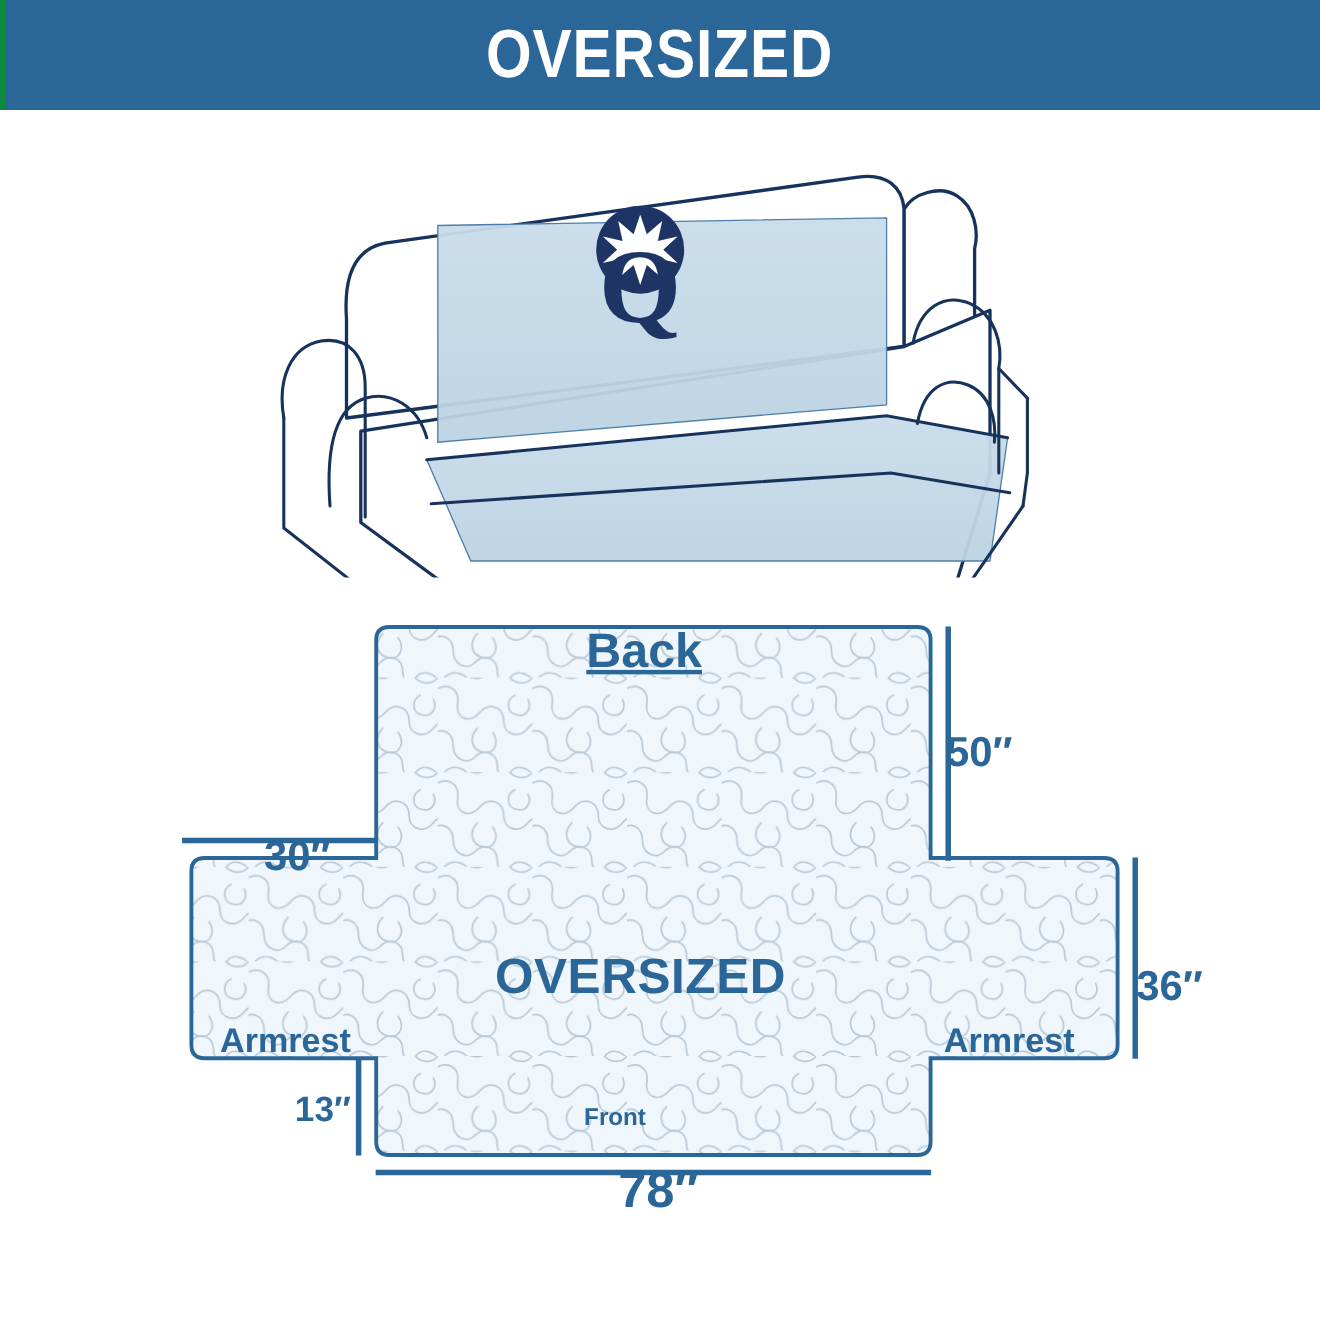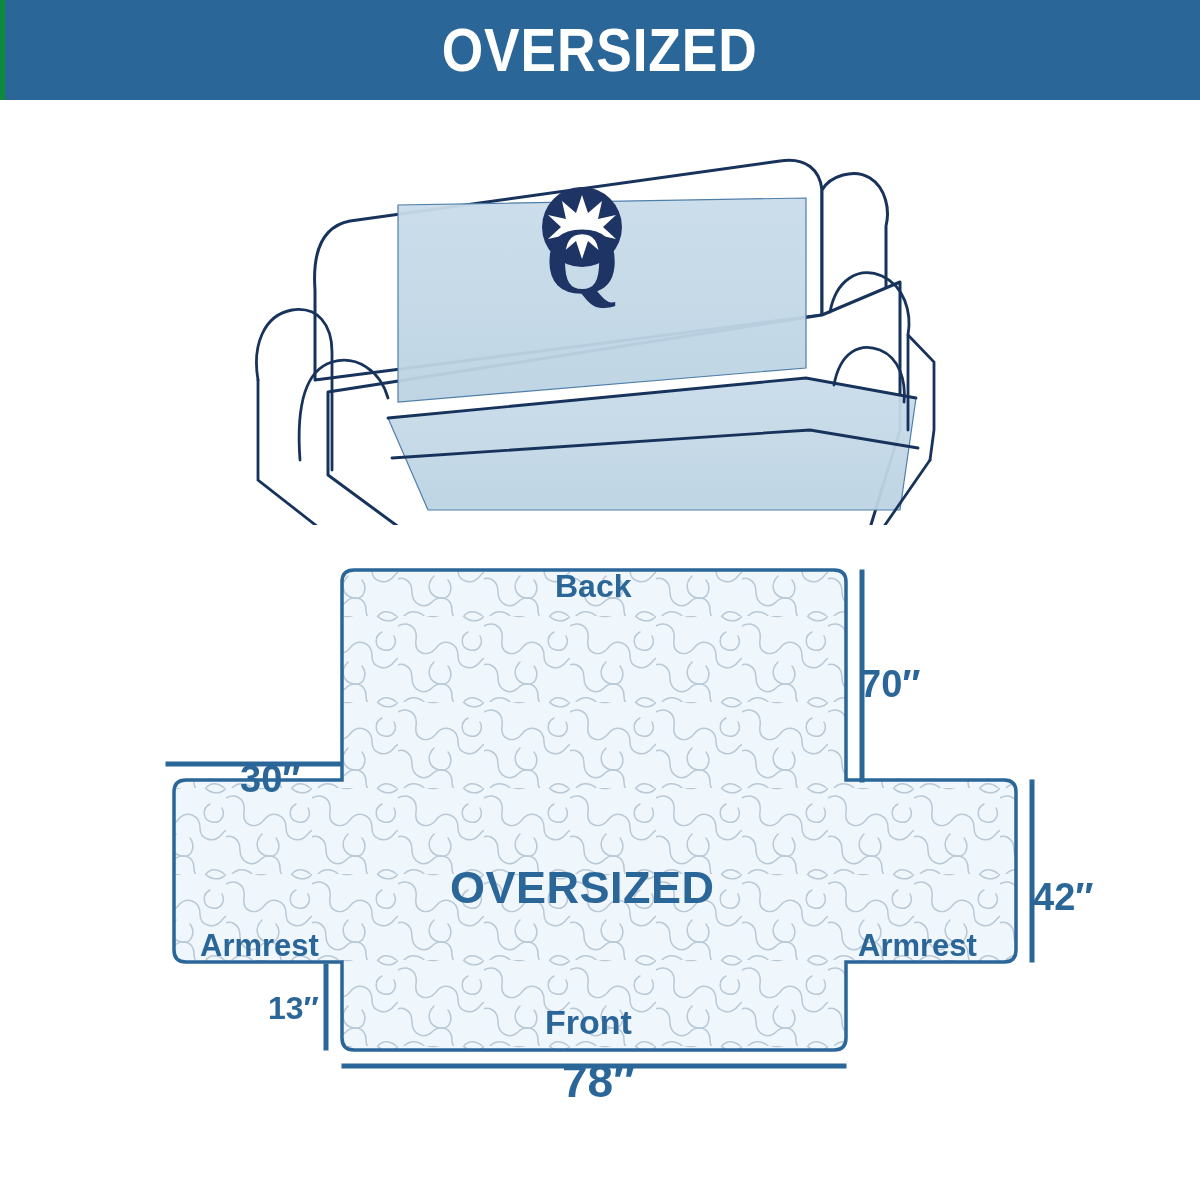--- a/index.html
+++ b/index.html
@@ -76,23 +76,23 @@
   }
   .panel-label {
     position: absolute;
     color: #2a6698;
     font-weight: bold;
     font-family: "Liberation Sans", sans-serif;
     white-space: nowrap;
     line-height: 1;
   }
 
-  #label-back      { font-size: 32px; left: 555px; top: 570px; }
+  #label-back      { font-size: 44px; left: 533px; top: 570px; text-decoration: underline; }
   #label-oversized { font-size: 45px; left: 450px; top: 865px; letter-spacing: 0.5px; }
-  #label-front     { font-size: 34px; left: 545px; top: 1005px; text-align: right; }
+  #label-front     { font-size: 22px; left: 531px; top: 1005px; text-align: right; }
   #label-armrest-left  { font-size: 31px; left: 200px; top: 930px; }
   #label-armrest-right { font-size: 31px; left: 858px; top: 930px; }
 
   #dim-40 { font-size: 38px; left: 860px; top: 665px; }
   #dim-24 { font-size: 38px; left: 240px; top: 760px; }
   #dim-23 { font-size: 38px; left: 1033px; top: 878px; }
   #dim-13 { font-size: 32px; left: 268px; top: 992px; }
   #dim-78 { font-size: 46px; left: 562px; top: 1058px; }
 </style>
 </head>
@@ -251,19 +251,19 @@
       <line x1="204" y1="536" x2="704" y2="536"></line>
     </g>
   </svg>
 
   <div class="panel-label" id="label-back">Back</div>
   <div class="panel-label" id="label-oversized">OVERSIZED</div>
   <div class="panel-label" id="label-front">Front</div>
   <div class="panel-label" id="label-armrest-left">Armrest</div>
   <div class="panel-label" id="label-armrest-right">Armrest</div>
 
-  <div class="dim-label" id="dim-40">70″</div>
+  <div class="dim-label" id="dim-40">50″</div>
   <div class="dim-label" id="dim-24">30″</div>
-  <div class="dim-label" id="dim-23">42″</div>
+  <div class="dim-label" id="dim-23">36″</div>
   <div class="dim-label" id="dim-13">13″</div>
   <div class="dim-label" id="dim-78">78″</div>
 
 </div>
 
 </body></html>

